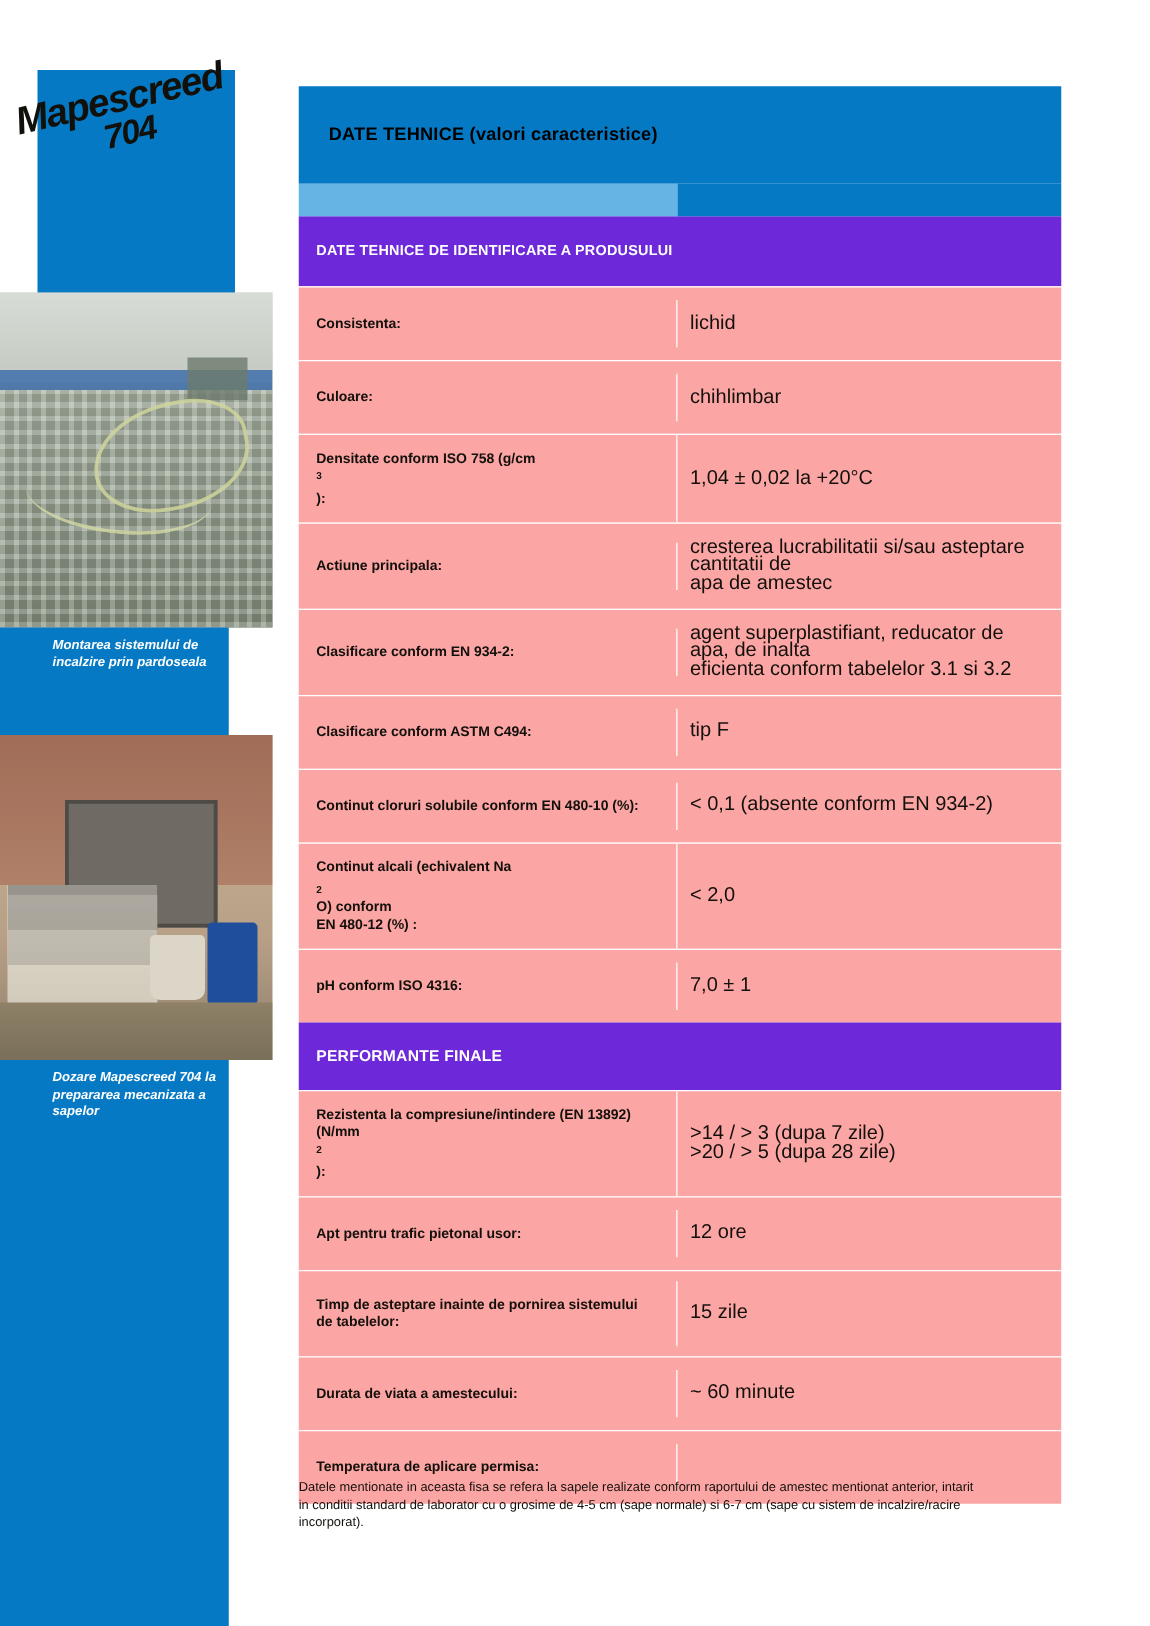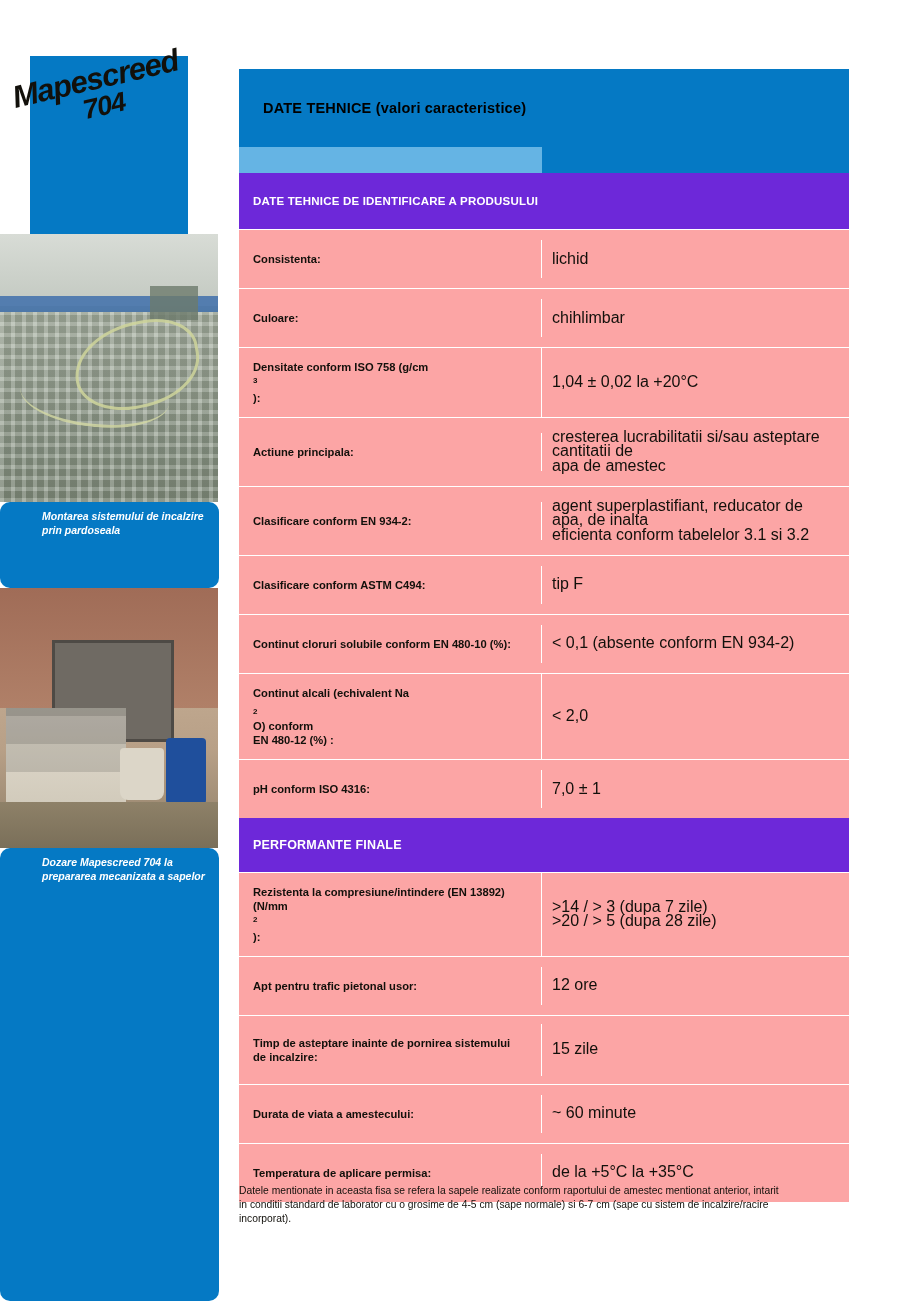--- a/index.html
+++ b/index.html
@@ -129,30 +129,29 @@
     background: #1f4f9c; border-radius: 4px;
   }
   .p2-floor {
     position: absolute; left: 0; top: 214px; width: 218px; height: 46px;
     background: linear-gradient(#8e8168, #7a6f59);
   }
 
   .caption {
     position: absolute;
     left: 0;
-    width: 219px;
+    width: 183px;
     background: #0579c4;
     color: #ffffff;
     font-style: italic;
     font-weight: bold;
     font-size: 10.5px;
     line-height: 13.5px;
     padding: 8px 0 0 42px;
     box-sizing: border-box;
-    border-radius: 10px;
   }
   .caption-1 { top: 502px; height: 86px; }
   .caption-2 { top: 848px; height: 453px; font-style: italic; }
 
   
   .tech-table {
     position: absolute;
     left: 239px;
     top: 69px;
     width: 610px;
@@ -385,34 +384,33 @@
 
   <div class="row data-row h58">
     <div class="cell-l">Apt pentru trafic pietonal usor:</div>
     <div class="cell-r">12 ore</div>
   </div>
 
   <div class="row data-row h68">
     <div class="cell-l">
       <div>
         <span>Timp de asteptare inainte de pornirea sistemului</span>
-        <span>de incalzire:</span>
+        <span>de tabelelor:</span>
       </div>
     </div>
     <div class="cell-r">15 zile</div>
   </div>
 
   <div class="row data-row h58">
     <div class="cell-l">Durata de viata a amestecului:</div>
     <div class="cell-r">~ 60 minute</div>
   </div>
 
   <div class="row data-row h58">
     <div class="cell-l">Temperatura de aplicare permisa:</div>
-    <div class="cell-r">de la +5°C la +35°C</div>
   </div>
 </div>
 
 <div class="footnote">
   <div>Datele mentionate in aceasta fisa se refera la sapele realizate conform raportului de amestec mentionat anterior, intarit</div>
   <div>in conditii standard de laborator cu o grosime de 4-5 cm (sape normale) si 6-7 cm (sape cu sistem de incalzire/racire</div>
   <div>incorporat).</div>
 </div>
 
 </body></html>

